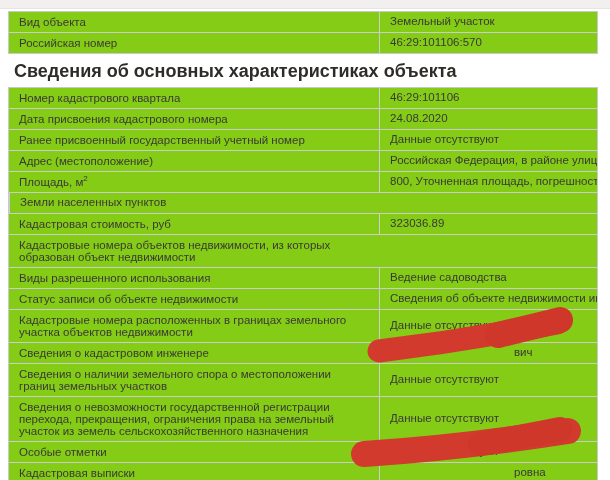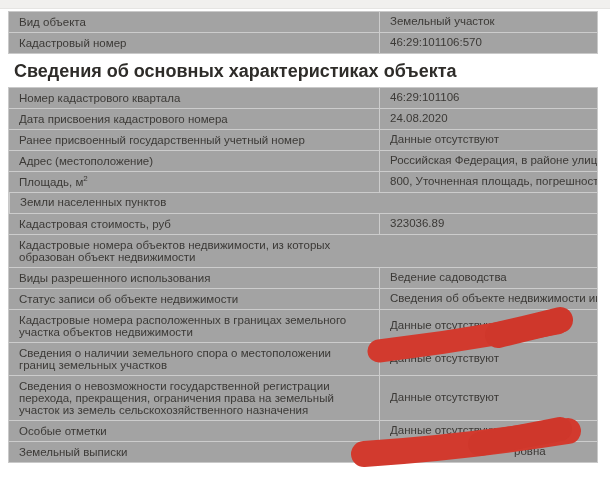--- a/index.html
+++ b/index.html
@@ -6,21 +6,21 @@
   body{
     width:610px;height:480px;position:relative;overflow:hidden;
     background:#ffffff;
     font-family:"Liberation Sans","DejaVu Sans",sans-serif;
     color:#3b3936;
     -webkit-font-smoothing:antialiased;
   }
   .top-strip{height:8px;background:#f1f0ee;border-bottom:1px solid #e6e5e3;}
   .tbl{
     margin-left:8px;width:590px;box-sizing:border-box;
-    border:1px solid #c9c9c9;background:#a3a3a3;
+    border:1px solid #c9c9c9;background:#84cc16;
   }
   .tbl-top{margin-top:2px;}
   .row{display:flex;border-top:1px solid #cccccc;}
   .row:first-child{border-top:none;}
   .cell{
     box-sizing:border-box;
     padding:4px 10px;
     font-size:11.5px;line-height:11.5px;
     display:flex;align-items:center;
   }
@@ -52,21 +52,21 @@
     <div class="row">
       <div class="cell label">
         <span>Вид объекта</span>
       </div>
       <div class="cell value">
         <span>Земельный участок</span>
       </div>
     </div>
     <div class="row">
       <div class="cell label">
-        <span>Кадастровый номер</span>
+        <span>Российская номер</span>
       </div>
       <div class="cell value">
         <span>46:29:101106:570</span>
       </div>
     </div>
   </div>
 
 <div class="section-title">Сведения об основных характеристиках объекта</div>
 
 <div class="tbl" id="main-table">
@@ -148,20 +148,28 @@
     <div class="row">
       <div class="cell label">
         <span>Кадастровые номера расположенных в границах земельного участка объектов недвижимости</span>
       </div>
       <div class="cell value">
         <span>Данные отсутствуют</span>
       </div>
     </div>
     <div class="row">
       <div class="cell label">
+        <span>Сведения о кадастровом инженере</span>
+      </div>
+      <div class="cell value">
+        <span class="frag">вич</span>
+      </div>
+    </div>
+    <div class="row">
+      <div class="cell label">
         <span>Сведения о наличии земельного спора о местоположении границ земельных участков</span>
       </div>
       <div class="cell value">
         <span>Данные отсутствуют</span>
       </div>
     </div>
     <div class="row">
       <div class="cell label">
         <span>Сведения о невозможности государственной регистрации перехода, прекращения, ограничения права на земельный участок из земель сельскохозяйственного назначения</span>
       </div>
@@ -172,21 +180,21 @@
     <div class="row">
       <div class="cell label">
         <span>Особые отметки</span>
       </div>
       <div class="cell value">
         <span>Данные отсутствуют</span>
       </div>
     </div>
     <div class="row">
       <div class="cell label">
-        <span>Земельный выписки</span>
+        <span>Кадастровая выписки</span>
       </div>
       <div class="cell value">
         <span class="frag">ровна</span>
       </div>
     </div>
   </div>
 
 <svg id="redaction-overlay" viewBox="0 0 610 480" xmlns="http://www.w3.org/2000/svg">
   <g fill="none" stroke-linecap="round">
     <path d="M 379 351 Q 468 340 557 323" stroke="#d23a2e" stroke-width="23"></path>

